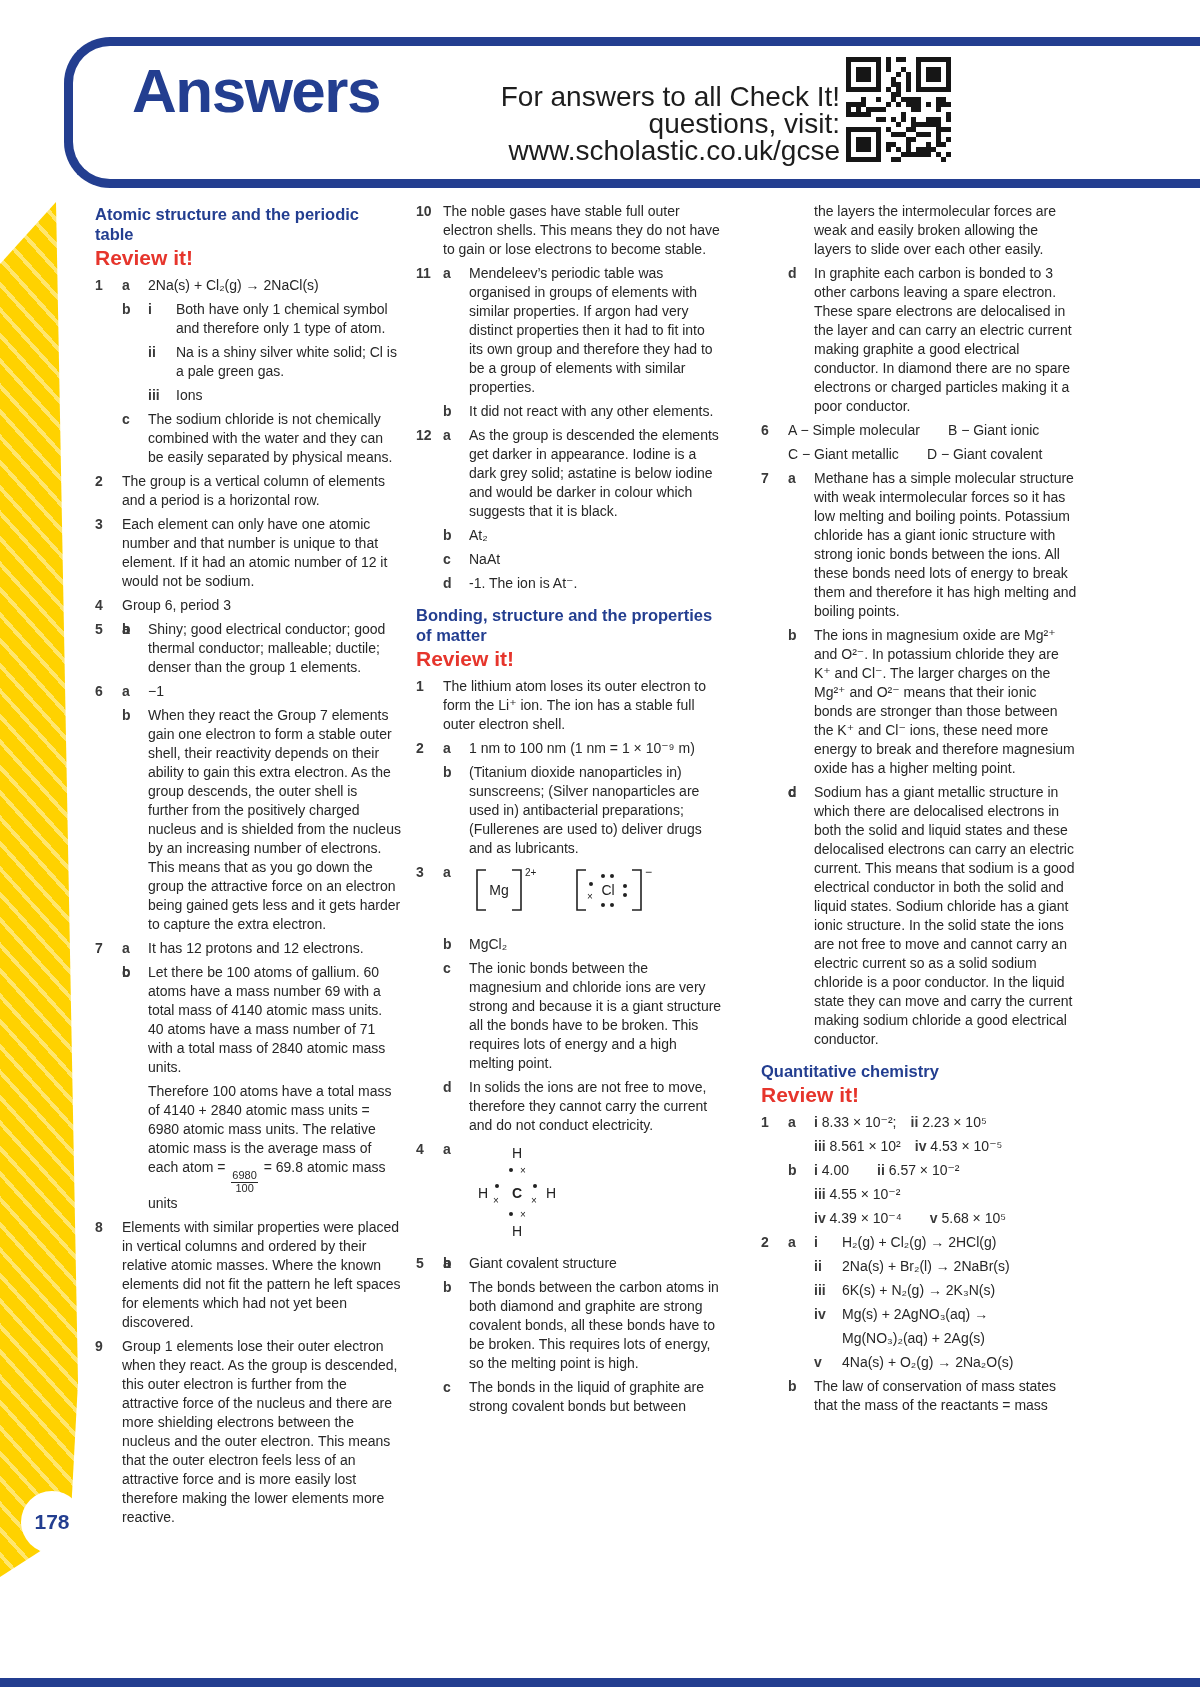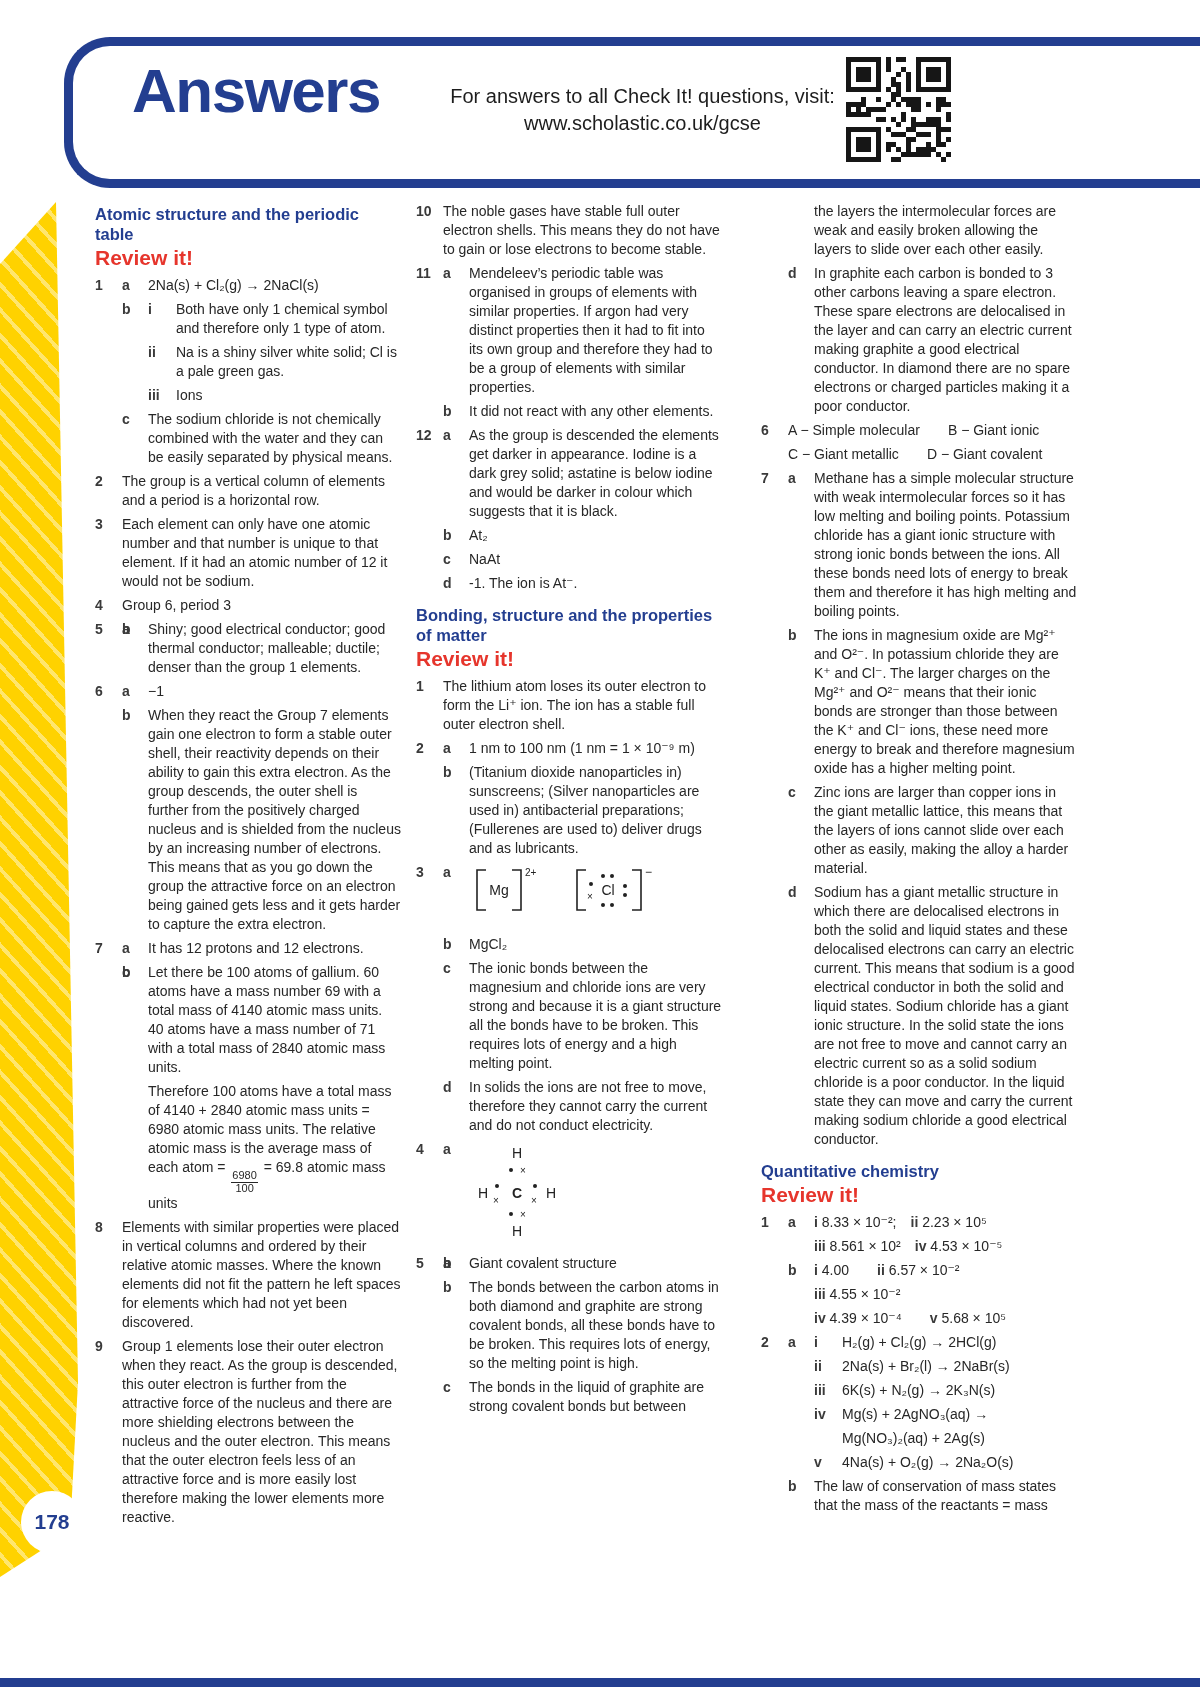--- a/index.html
+++ b/index.html
@@ -9,22 +9,22 @@
   html,body{margin:0;padding:0}
   body{width:1200px;height:1697px;background:#fff;color:var(--ink);
        font-family:"Liberation Sans","DejaVu Sans",sans-serif;}
   #page{position:relative;width:1200px;height:1697px;overflow:hidden;background:#fff}
 
   
   .frame{position:absolute;left:64px;top:37px;width:1196px;height:133px;
          border:9px solid var(--navy);border-right:none;border-radius:46px 0 0 46px}
   .title{position:absolute;left:132px;top:55px;font-size:62px;font-weight:800;
          color:var(--navy);letter-spacing:-1.5px}
-  .visit{position:absolute;left:445px;top:83px;width:395px;text-align:center;
-         font-size:20px;line-height:27px;color:#1d1d1d}
+  .visit{position:absolute;left:445px;top:83px;width:395px;text-align:right;
+         font-size:28px;line-height:27px;color:#1d1d1d}
   .qr{position:absolute;left:846px;top:57px;width:105px;height:105px}
 
   
   .wedge{position:absolute;left:0;top:202px;width:80px;height:1375px;
          background:repeating-linear-gradient(48deg,var(--yellow) 0 13px,var(--yellow2) 13px 17px);
          clip-path:polygon(56px 0px,78px 1180px,70px 1330px,0px 1375px,0px 62px)}
   .pagenum{position:absolute;left:21px;top:1491px;width:62px;height:62px;border-radius:50%;
            background:#fff;display:flex;align-items:center;justify-content:center;
            font-size:21px;font-weight:bold;color:var(--navy)}
   .footer-bar{position:absolute;left:0;top:1678px;width:1200px;height:9px;background:var(--navy)}
@@ -504,21 +504,20 @@
         <span class="mk" style="left: 0px;">7</span>
         <span class="mk" style="left: 27px;">a</span>
         <div class="rtx">Methane has a simple molecular structure with weak intermolecular forces so it has low melting and boiling points. Potassium chloride has a giant ionic structure with strong ionic bonds between the ions. All these bonds need lots of energy to break them and therefore it has high melting and boiling points.</div>
       </div>
       <div class="row" style="padding-left: 53px;">
         <span class="mk" style="left: 27px;">b</span>
         <div class="rtx">The ions in magnesium oxide are Mg²⁺ and O²⁻. In potassium chloride they are K⁺ and Cl⁻. The larger charges on the Mg²⁺ and O²⁻ means that their ionic bonds are stronger than those between the K⁺ and Cl⁻ ions, these need more energy to break and therefore magnesium oxide has a higher melting point.</div>
       </div>
       <div class="row" style="padding-left: 53px;">
         <span class="mk" style="left: 27px;">c</span>
-        <div class="rtx">Zinc ions are larger than copper ions in the giant metallic lattice, this means that the layers of ions cannot slide over each other as easily, making the alloy a harder material.</div>
       </div>
       <div class="row" style="padding-left: 53px;">
         <span class="mk" style="left: 27px;">d</span>
         <div class="rtx">Sodium has a giant metallic structure in which there are delocalised electrons in both the solid and liquid states and these delocalised electrons can carry an electric current. This means that sodium is a good electrical conductor in both the solid and liquid states. Sodium chloride has a giant ionic structure. In the solid state the ions are not free to move and cannot carry an electric current so as a solid sodium chloride is a poor conductor. In the liquid state they can move and carry the current making sodium chloride a good electrical conductor.</div>
       </div>
       <div class="h">Quantitative chemistry</div>
       <div class="rev">Review it!</div>
       <div class="row" style="padding-left: 53px;">
         <span class="mk" style="left: 0px;">1</span>
         <span class="mk" style="left: 27px;">a</span>

